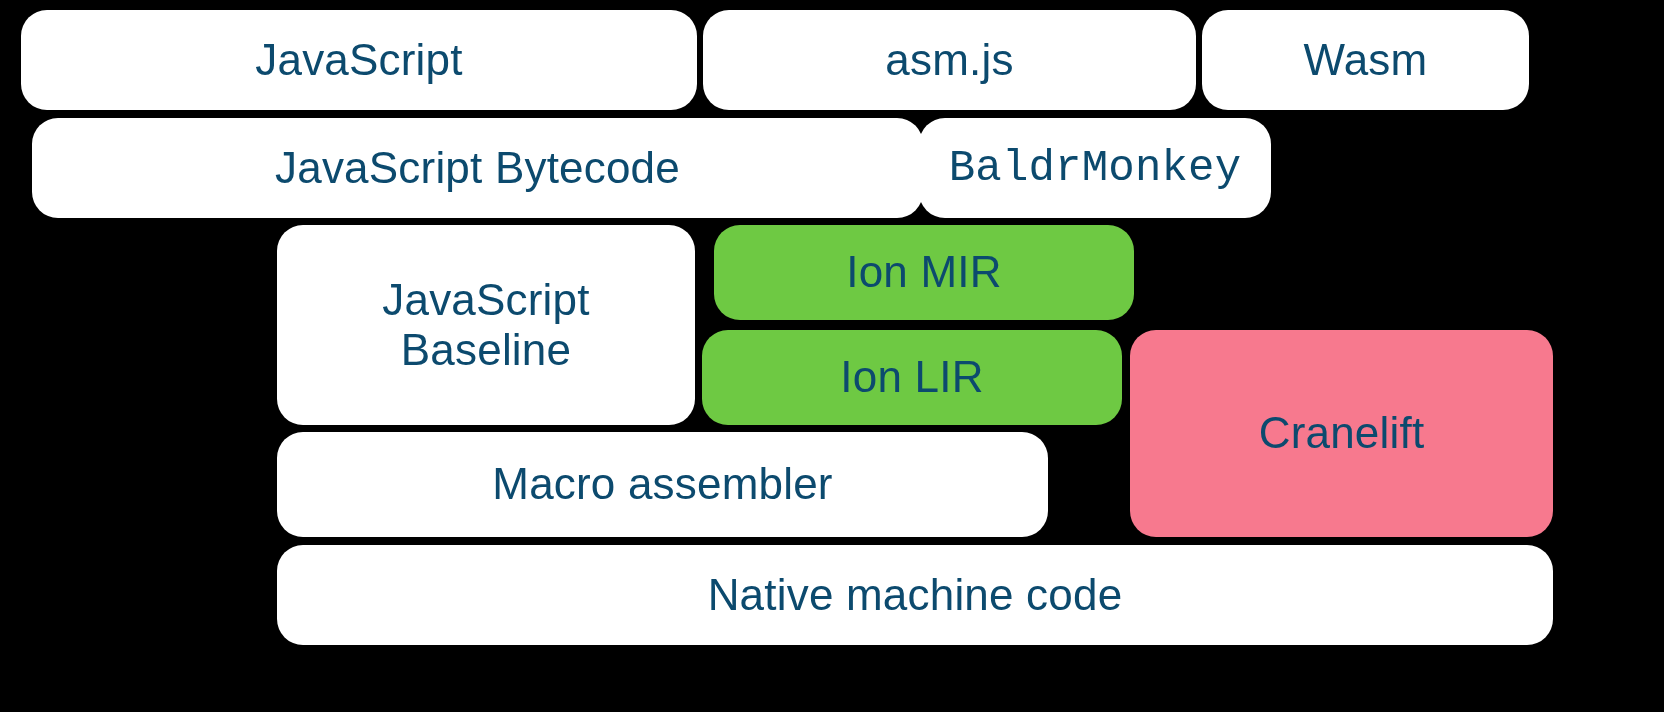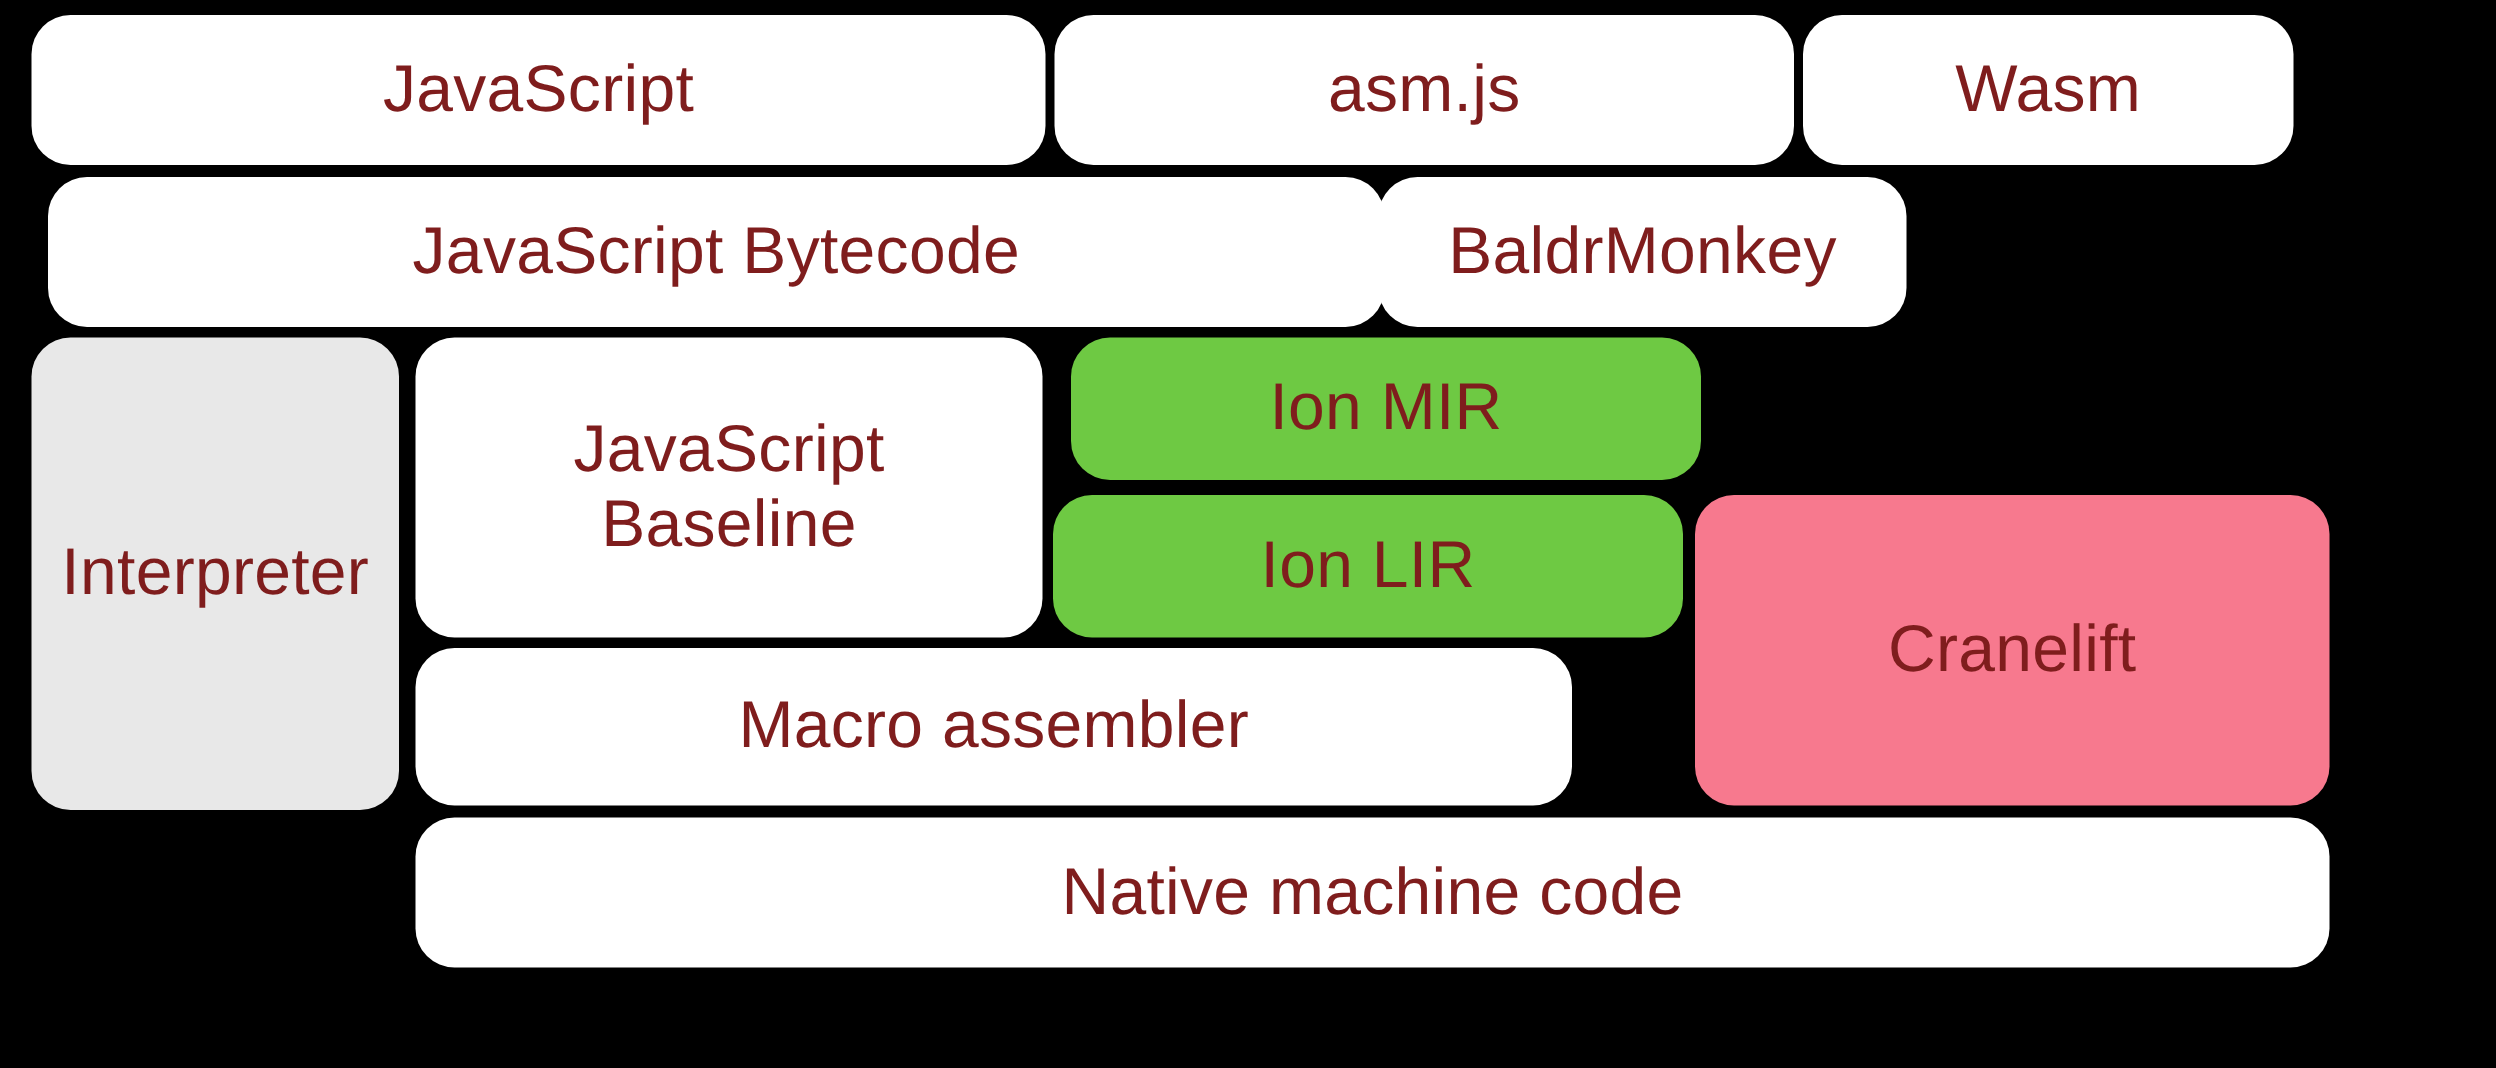--- a/index.html
+++ b/index.html
@@ -18,21 +18,21 @@
     overflow: hidden;
   }
   .box {
     position: absolute;
     box-sizing: border-box;
     display: flex;
     align-items: center;
     justify-content: center;
     text-align: center;
     border-radius: 26px;
-    color: #7f1d1d;
+    color: #0c4a6e;
     font-family: "Liberation Sans", sans-serif;
     font-size: 44px;
     font-weight: 400;
     line-height: 1.14;
     letter-spacing: 0.2px;
     white-space: pre-line;
     user-select: none;
   }
   .box.white  { background: #ffffff; }
   .box.gray   { background: #e8e8e8; }
@@ -40,22 +40,21 @@
   .box.pink   { background: #f7798e; }
 </style>
 </head>
 <body>
 
 <div id="stage">
     <div class="box white" style="left: 21px; top: 10px; width: 676px; height: 100px;">JavaScript</div>
     <div class="box white" style="left: 703px; top: 10px; width: 493px; height: 100px;">asm.js</div>
     <div class="box white" style="left: 1202px; top: 10px; width: 327px; height: 100px;">Wasm</div>
     <div class="box white" style="left: 21px; top: 118px; width: 891px; height: 100px; margin-left: 11px;">JavaScript Bytecode</div>
-    <div class="box white" style="left: 919px; top: 118px; width: 352px; height: 100px;">BaldrMonkey</div>
-    <div class="box gray" style="left: 21px; top: 225px; width: 245px; height: 315px;">Interpreter</div>
+    <div class="box white" style="left: 919px; top: 118px; width: 352px; height: 100px; font-family: Liberation Mono, monospace;">BaldrMonkey</div>
     <div class="box white" style="left: 277px; top: 225px; width: 418px; height: 200px;">JavaScript
 Baseline</div>
     <div class="box green" style="left: 702px; top: 225px; width: 420px; height: 95px; margin-left: 12px;">Ion MIR</div>
     <div class="box green" style="left: 702px; top: 330px; width: 420px; height: 95px;">Ion LIR</div>
     <div class="box pink" style="left: 1130px; top: 330px; width: 423px; height: 207px;">Cranelift</div>
     <div class="box white" style="left: 277px; top: 432px; width: 771px; height: 105px;">Macro assembler</div>
     <div class="box white" style="left: 277px; top: 545px; width: 1276px; height: 100px;">Native machine code</div>
   </div>
 
 </body></html>

